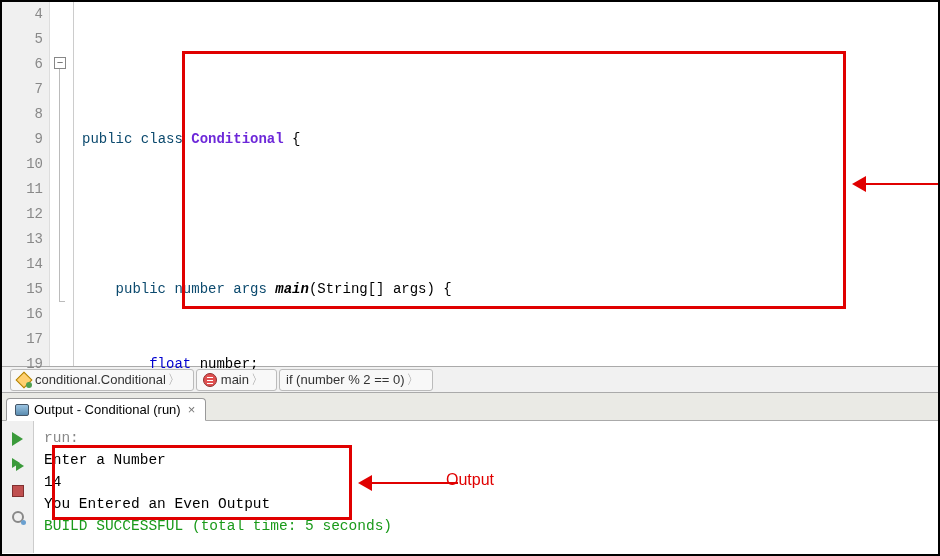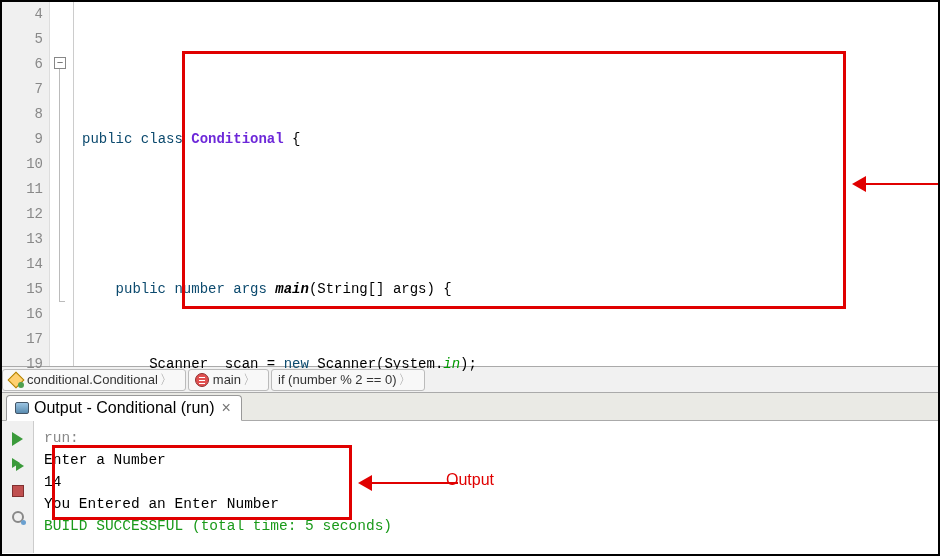--- a/index.html
+++ b/index.html
@@ -113,20 +113,21 @@
   border-top: 8px solid transparent;
   border-bottom: 8px solid transparent;
   border-right: 14px solid #e00000;
 }
 .breadcrumb {
   height: 26px;
   background: #f1f1f1;
   border-bottom: 1px solid #aaa;
   display: flex;
   align-items: center;
+  padding-left: 8px;
   font-family: Tahoma, Arial, sans-serif;
   font-size: 13px;
   color: #333;
 }
 .bc-item {
   display: flex;
   align-items: center;
   padding: 0 10px 0 6px;
   border: 1px solid #bbb;
   background: #f8f8f8;
@@ -151,21 +152,21 @@
   align-items: flex-end;
 }
 .output-tab {
   margin-left: 4px;
   background: #fff;
   border: 1px solid #999;
   border-bottom: 1px solid #fff;
   border-radius: 4px 4px 0 0;
   padding: 3px 8px;
   font-family: Tahoma, sans-serif;
-  font-size: 16px;
+  font-size: 13px;
   display: flex;
   align-items: center;
   gap: 5px;
   position: relative;
   top: 1px;
 }
 .tab-ic { width:14px; height:12px; background:linear-gradient(#9bc4e2,#5a8cb0); border:1px solid #456; border-radius:2px;}
 .tab-close { color:#777; font-family:Arial; cursor:pointer; padding:0 2px;}
 
 .output-body {
@@ -259,20 +260,21 @@
   <div class="fold-gutter">
     <div class="fold-box">−</div>
     <div class="fold-line"></div>
     <div class="fold-end"></div>
   </div>
   <div class="code-area">
     <div class="code-line"></div>
     <div class="code-line"><span class="kw">public</span> <span class="kw">class</span> <span class="cname">Conditional</span><span> {</span></div>
     <div class="code-line"></div>
     <div class="code-line">    <span class="kw">public</span> <span class="kw">number</span> <span class="kw">args</span> <span class="mname">main</span><span>(String[] args) {</span></div>
+    <div class="code-line">        <span class="ty">float</span><span> number;</span></div>
     <div class="code-line">        <span>Scanner  scan = </span><span class="kw">new</span><span> Scanner(System.</span><span class="static-field">in</span><span>);</span></div>
     <div class="code-line">        <span>System.</span><span class="static-field">out</span><span>.println(</span><span class="str">"Enter a Number"</span><span>);</span></div>
     
     
     
     
     
     
     
     
@@ -322,21 +324,21 @@
     <div class="tbtn">
         <span class="ic-stop"></span>
       </div>
     <div class="tbtn">
         <span class="ic-settings"></span>
       </div>
   </div>
   <div class="out-text"><span class="out-run">run:</span>
 <span>Enter a Number</span>
 <span>14</span>
-<span>You Entered an Enter Number</span>
+<span>You Entered an Even Output</span>
 <span class="out-build">BUILD SUCCESSFUL (total time: 5 seconds)</span></div>
 
   <div class="out-box"></div>
   <div class="arrow-out">
     <div class="arrow-line"></div>
     <div class="arrow-head-left"></div>
   </div>
   <div class="label-out">Output</div>
 </div>
 

